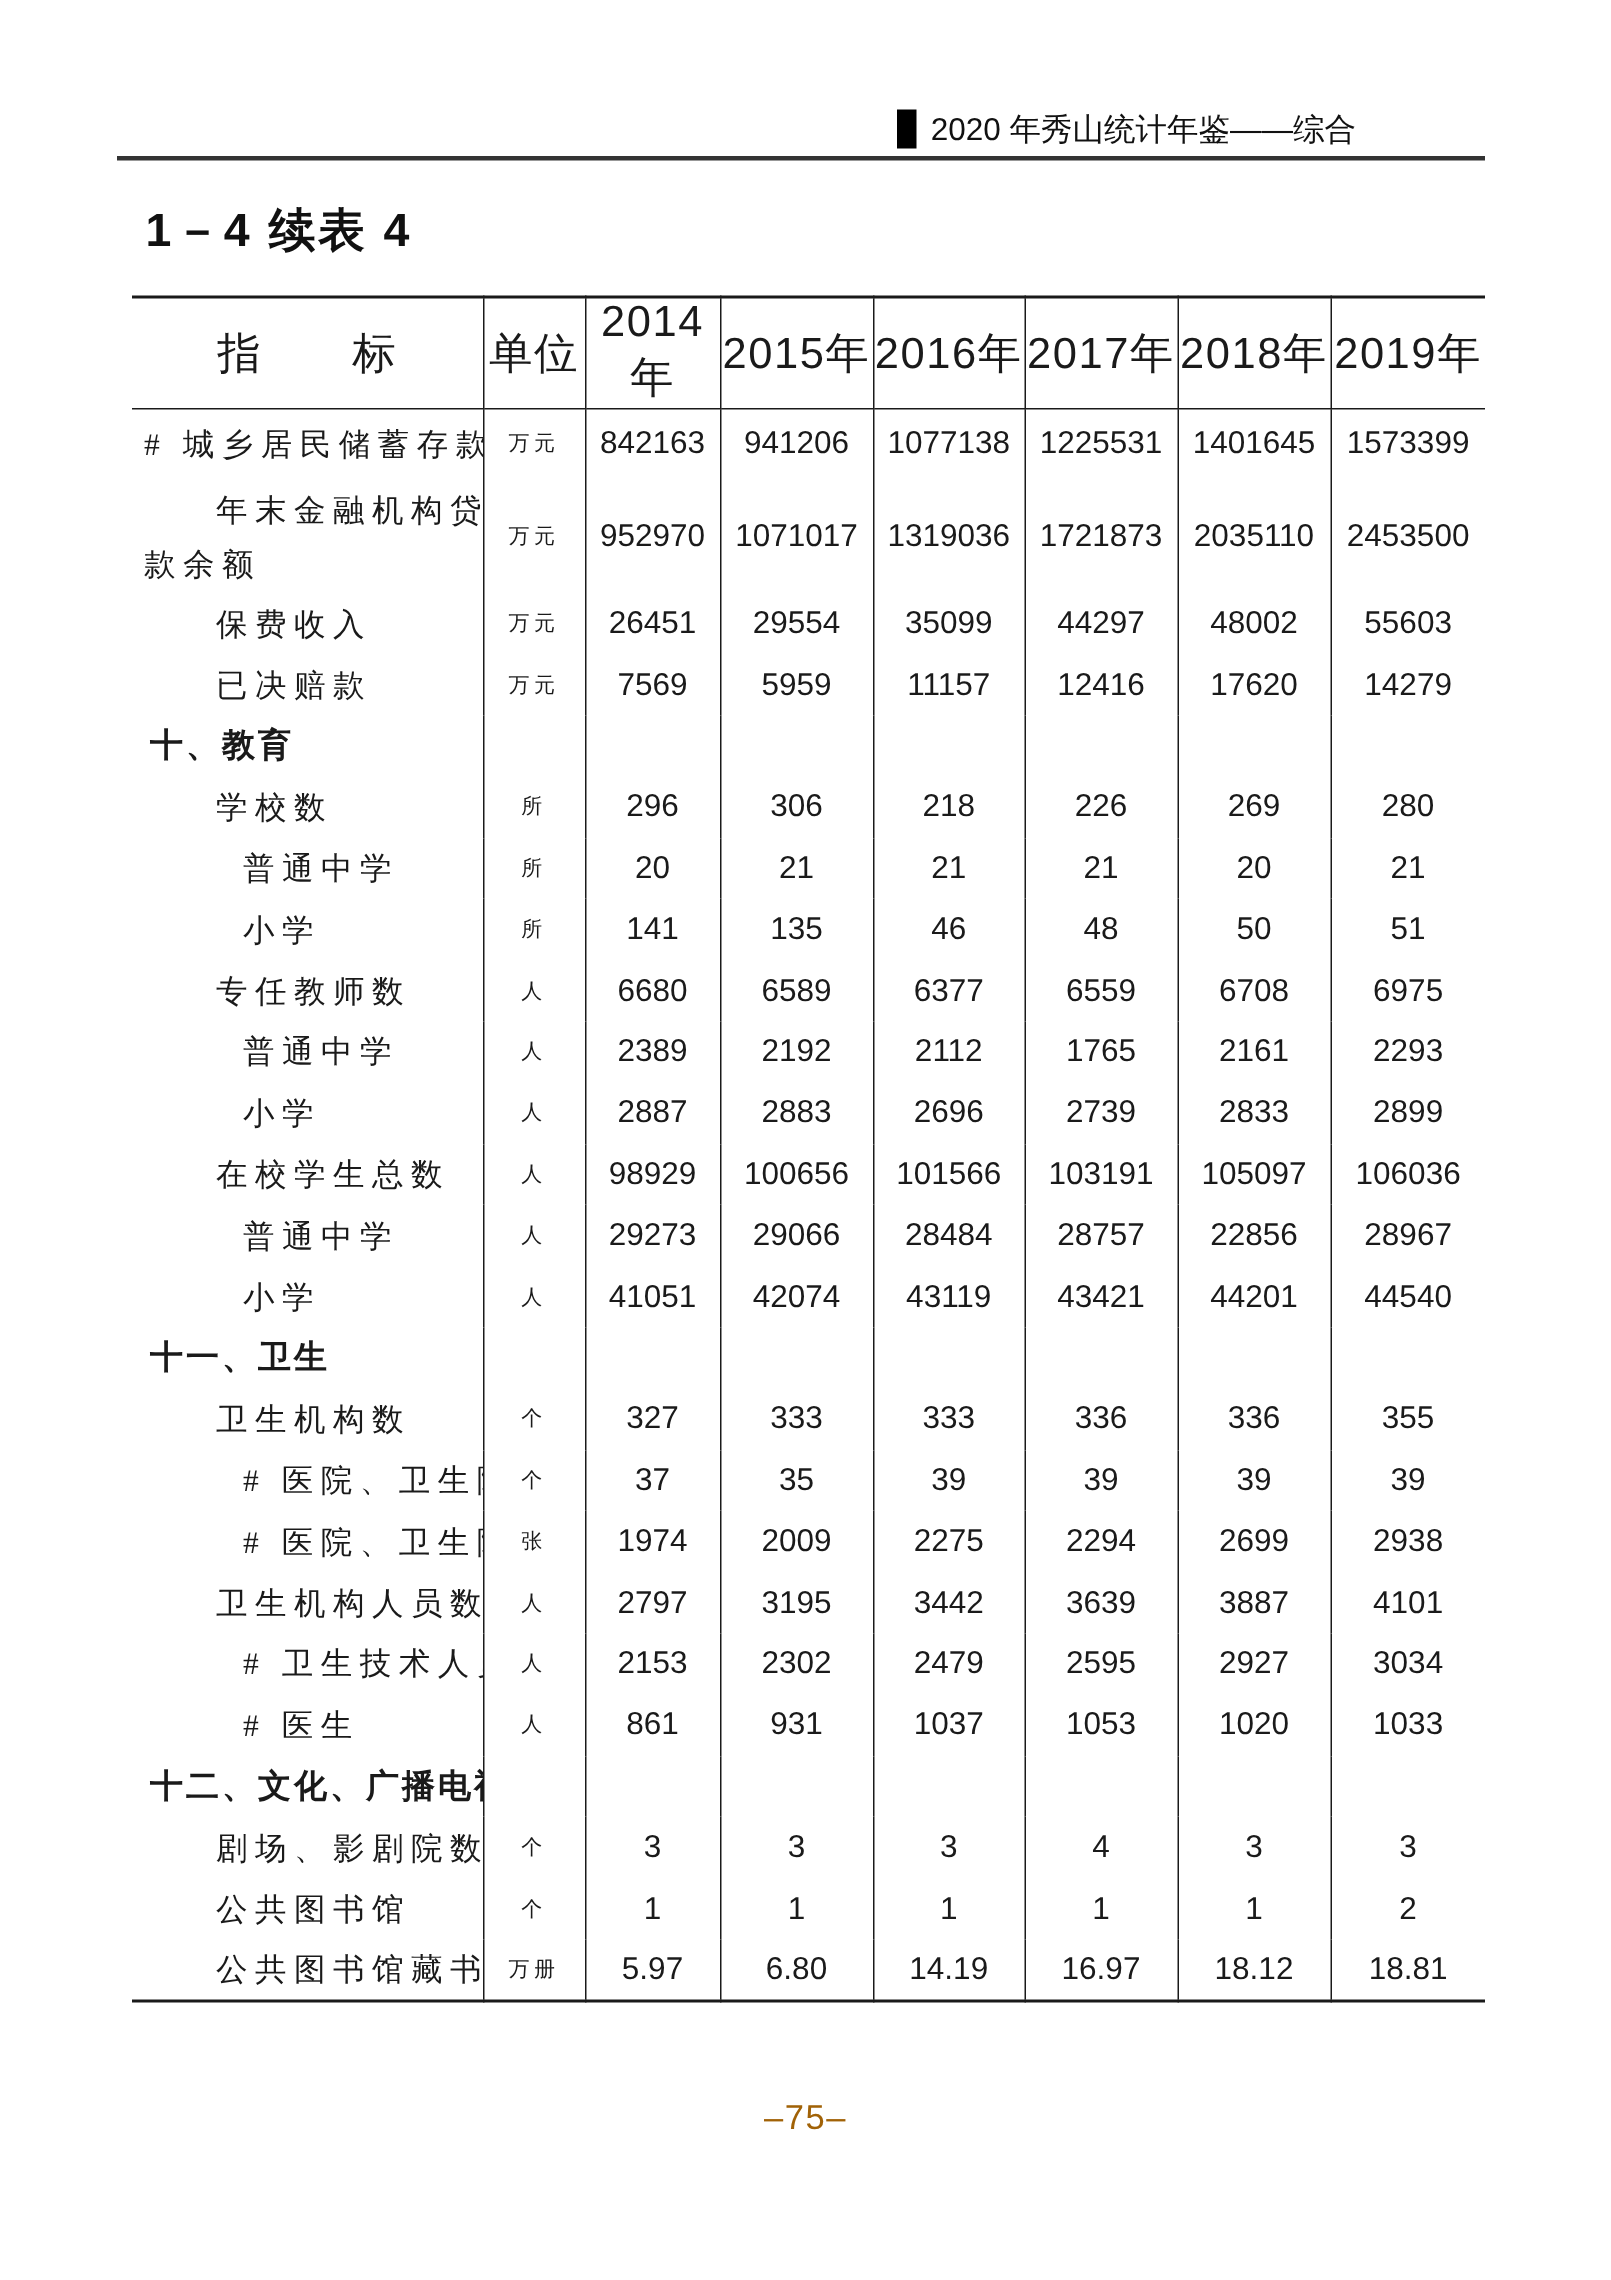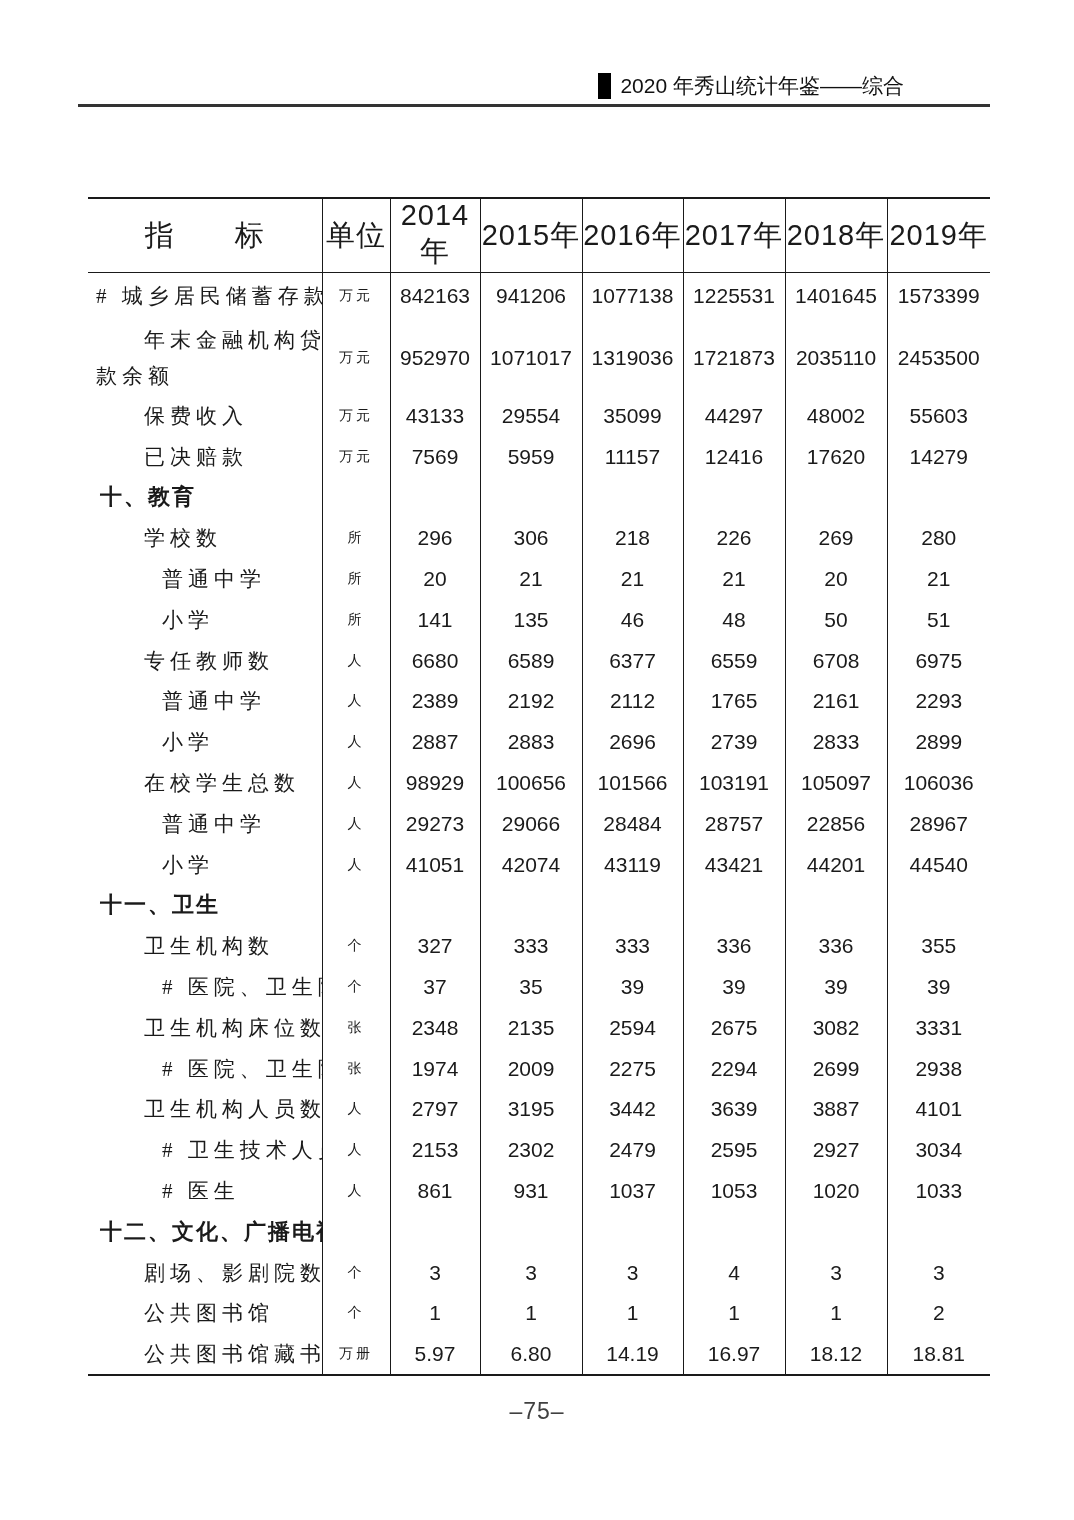--- a/index.html
+++ b/index.html
@@ -42,34 +42,35 @@
 
   .lbl-line { line-height:36px; }
   .lbl-line-0 { padding-left:48px; }
   .lbl-line-1 { padding-left:0px; }
 
   td.unit { font-family:"Liberation Serif", serif; font-size:14px;
     text-align:center; letter-spacing:3px; }
   td.val  { font-family:"Liberation Sans", sans-serif; font-size:21px; text-align:center; }
 
   .page-footer { position:absolute; top:1398px; left:0; width:1074px; text-align:center;
-    font-family:"Liberation Sans", sans-serif; font-size:23px; letter-spacing:1px; color:#404040; }
+    font-family:"Liberation Sans", sans-serif; font-size:23px; letter-spacing:1px; color:#a16207; }
 </style>
 </head>
 <body>
 
 <div class="page">
 
   <div class="page-header">
     <span class="hbar"></span>
     <span>2020 年秀山统计年鉴——综合</span>
   </div>
 
   <div class="hrule"></div>
 
+  <div class="doc-title">1－4 续表 4</div>
 
   <table class="stat">
     <colgroup>
       <col style="width:234px">
         <col style="width:68px">
         <col style="width:90px">
       <col style="width:102px">
         <col style="width:101px">
         <col style="width:102px">
       <col style="width:102px">
@@ -107,21 +108,21 @@
           <td class="val">952970</td>
           <td class="val">1071017</td>
           <td class="val">1319036</td>
           <td class="val">1721873</td>
           <td class="val">2035110</td>
           <td class="val">2453500</td>
         </tr>
         <tr class="indent-1">
           <td class="lbl">保费收入</td>
           <td class="unit">万元</td>
-          <td class="val">43133</td>
+          <td class="val">26451</td>
           <td class="val">29554</td>
           <td class="val">35099</td>
           <td class="val">44297</td>
           <td class="val">48002</td>
           <td class="val">55603</td>
         </tr>
         <tr class="indent-1">
           <td class="lbl">已决赔款</td>
           <td class="unit">万元</td>
           <td class="val">7569</td>
@@ -254,30 +255,20 @@
         <tr class="indent-2">
           <td class="lbl"># 医院、卫生院</td>
           <td class="unit">个</td>
           <td class="val">37</td>
           <td class="val">35</td>
           <td class="val">39</td>
           <td class="val">39</td>
           <td class="val">39</td>
           <td class="val">39</td>
         </tr>
-        <tr class="indent-1">
-          <td class="lbl">卫生机构床位数</td>
-          <td class="unit">张</td>
-          <td class="val">2348</td>
-          <td class="val">2135</td>
-          <td class="val">2594</td>
-          <td class="val">2675</td>
-          <td class="val">3082</td>
-          <td class="val">3331</td>
-        </tr>
         <tr class="indent-2">
           <td class="lbl"># 医院、卫生院</td>
           <td class="unit">张</td>
           <td class="val">1974</td>
           <td class="val">2009</td>
           <td class="val">2275</td>
           <td class="val">2294</td>
           <td class="val">2699</td>
           <td class="val">2938</td>
         </tr>

